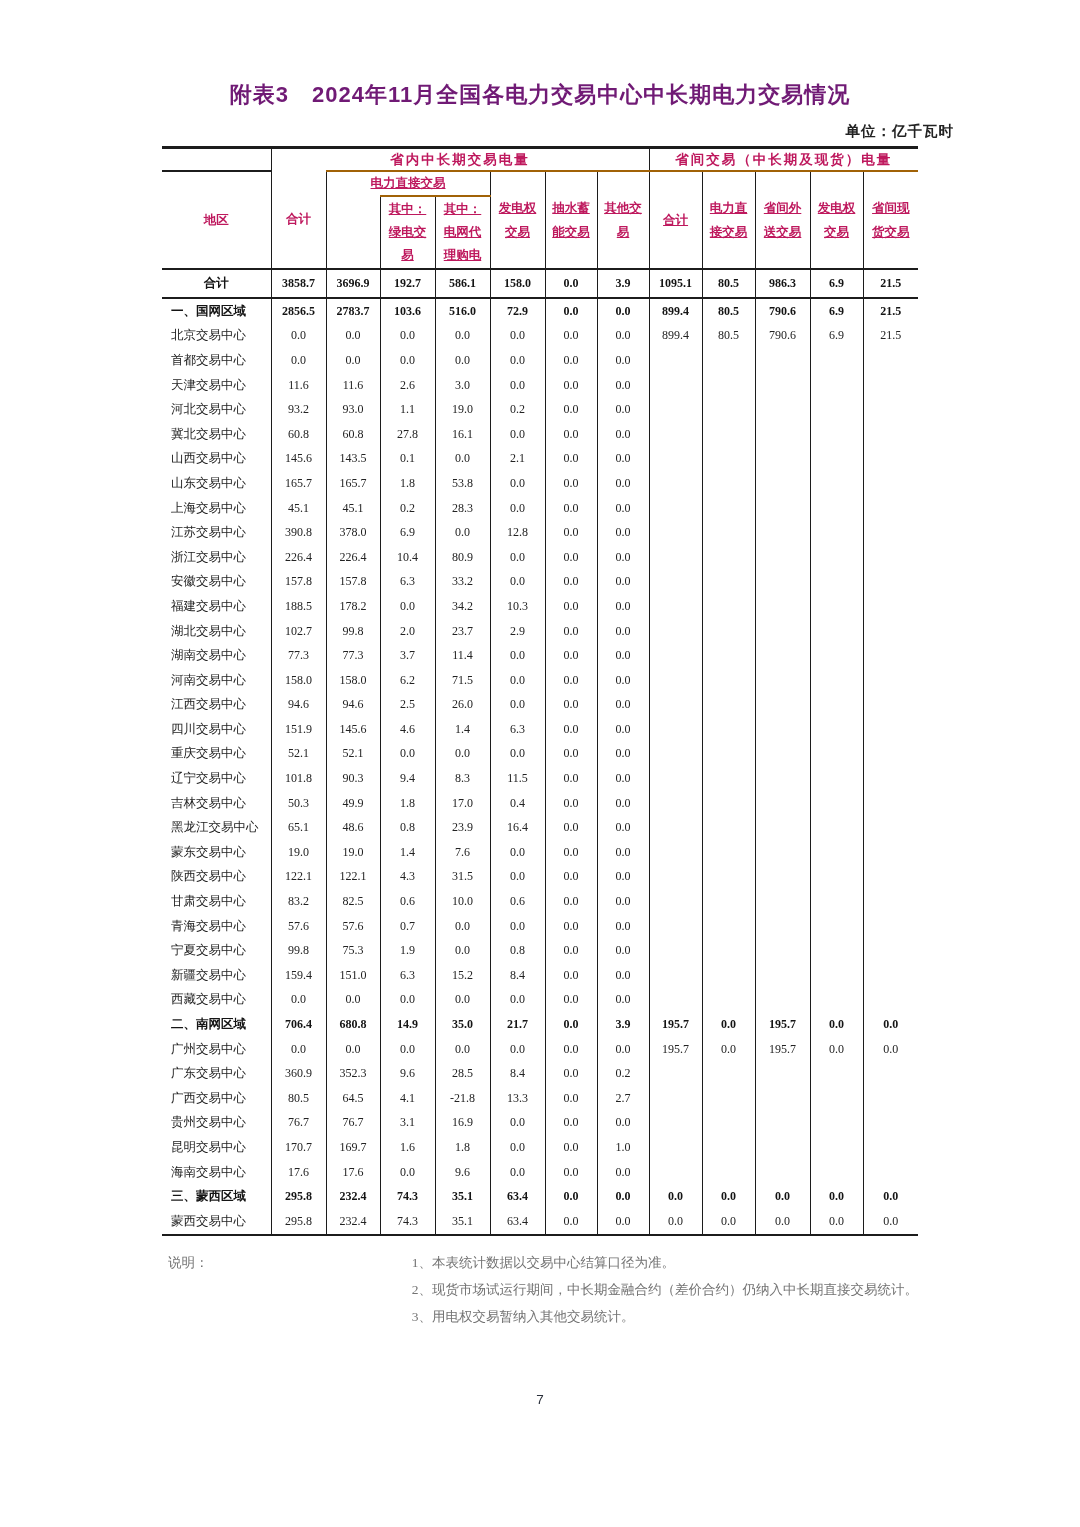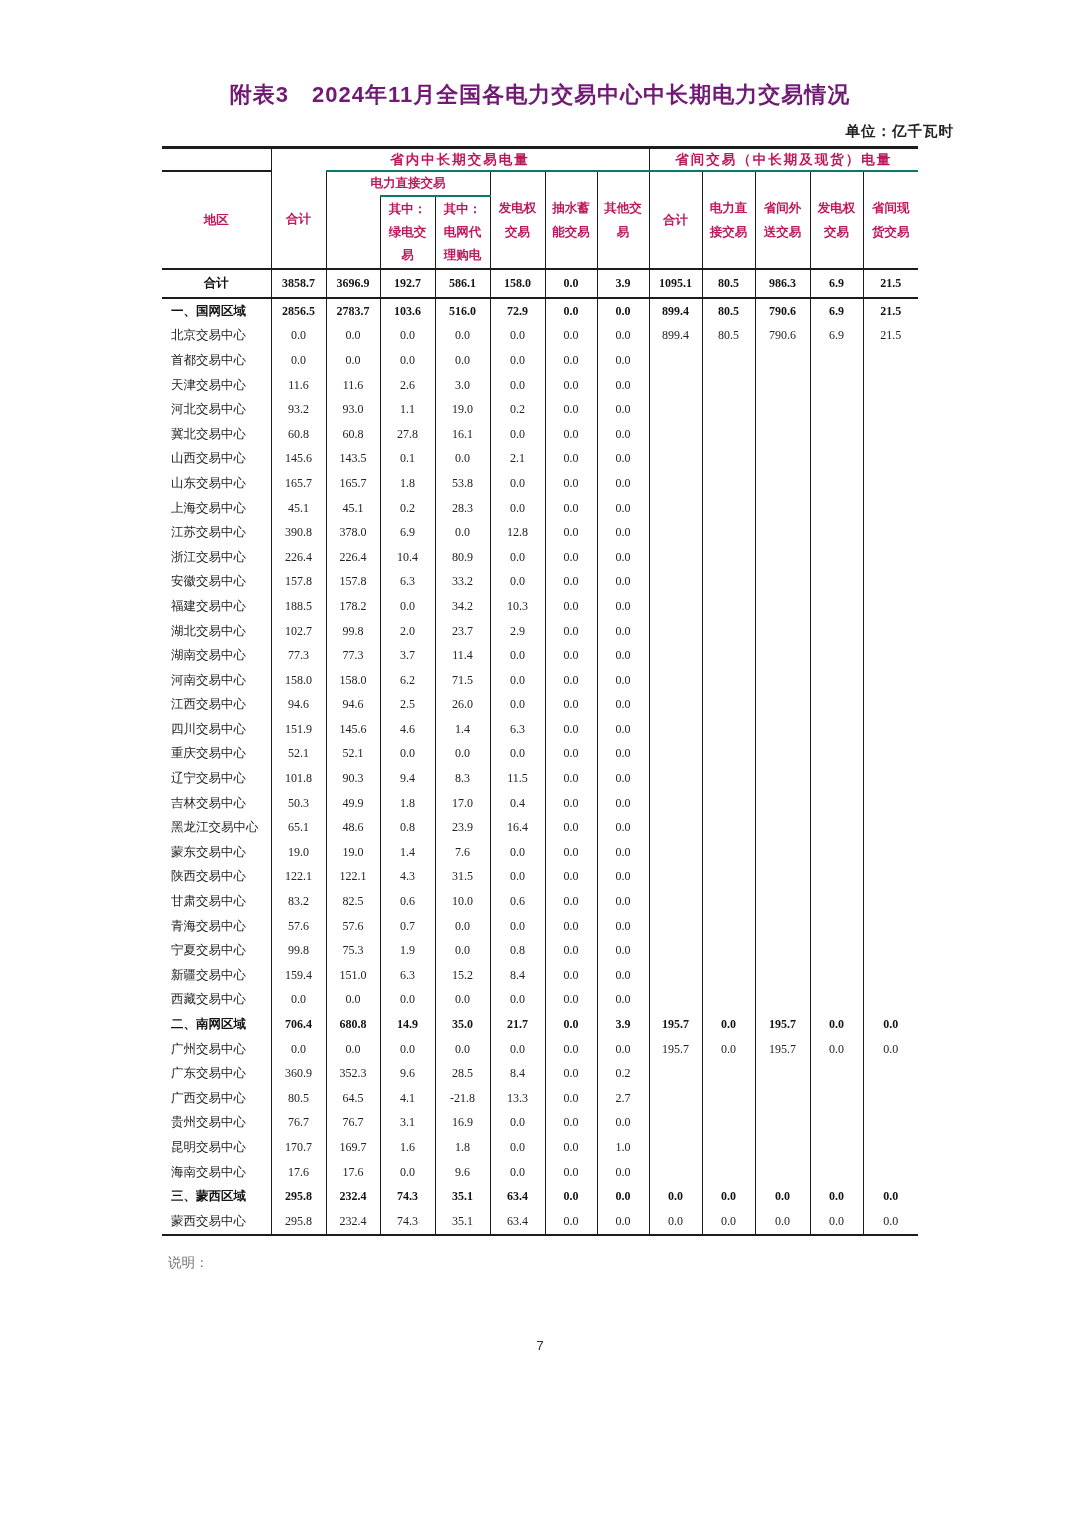--- a/index.html
+++ b/index.html
@@ -47,21 +47,21 @@
     text-align:center;
     vertical-align:middle;
     font-size:12.5px;
     color:#be185d;
     white-space:pre-line;
   }
   tr.h1 th{border-top:3px solid #1c1c1c;height:21px;}
   th.group-h{letter-spacing:2px;font-size:13.5px;border-bottom:none;}
   th.corner{border-bottom:2px solid #1c1c1c;}
   tr.h2 th{height:23px;}
-  th.bt2{border-top:2px solid #0f766e;}
+  th.bt2{border-top:2px solid #a16207;text-decoration:underline;}
   th.leaf{line-height:1.95;}
   th.direct-h{border-bottom:none;}
   th.no-bt{border-top:none;}
   tr.h3 th{height:71px;line-height:1.85;}
   tbody td{
     font-size:12px;
     text-align:center;
     height:24.6px;
     color:#222;
   }
@@ -744,17 +744,22 @@
           <td class="num">0.0</td>
           <td class="num">0.0</td>
           <td class="num">0.0</td>
           <td class="num no-r">0.0</td>
         </tr>
       </tbody>
   </table>
 
   <div class="notes">
     <div class="notes-label">说明：</div>
+    <div class="note-items">
+      <div class="note-item">1、本表统计数据以交易中心结算口径为准。</div>
+      <div class="note-item">2、现货市场试运行期间，中长期金融合约（差价合约）仍纳入中长期直接交易统计。</div>
+      <div class="note-item">3、用电权交易暂纳入其他交易统计。</div>
+    </div>
   </div>
 
   <div class="page-number">7</div>
 
 </div>
 
 </body></html>

